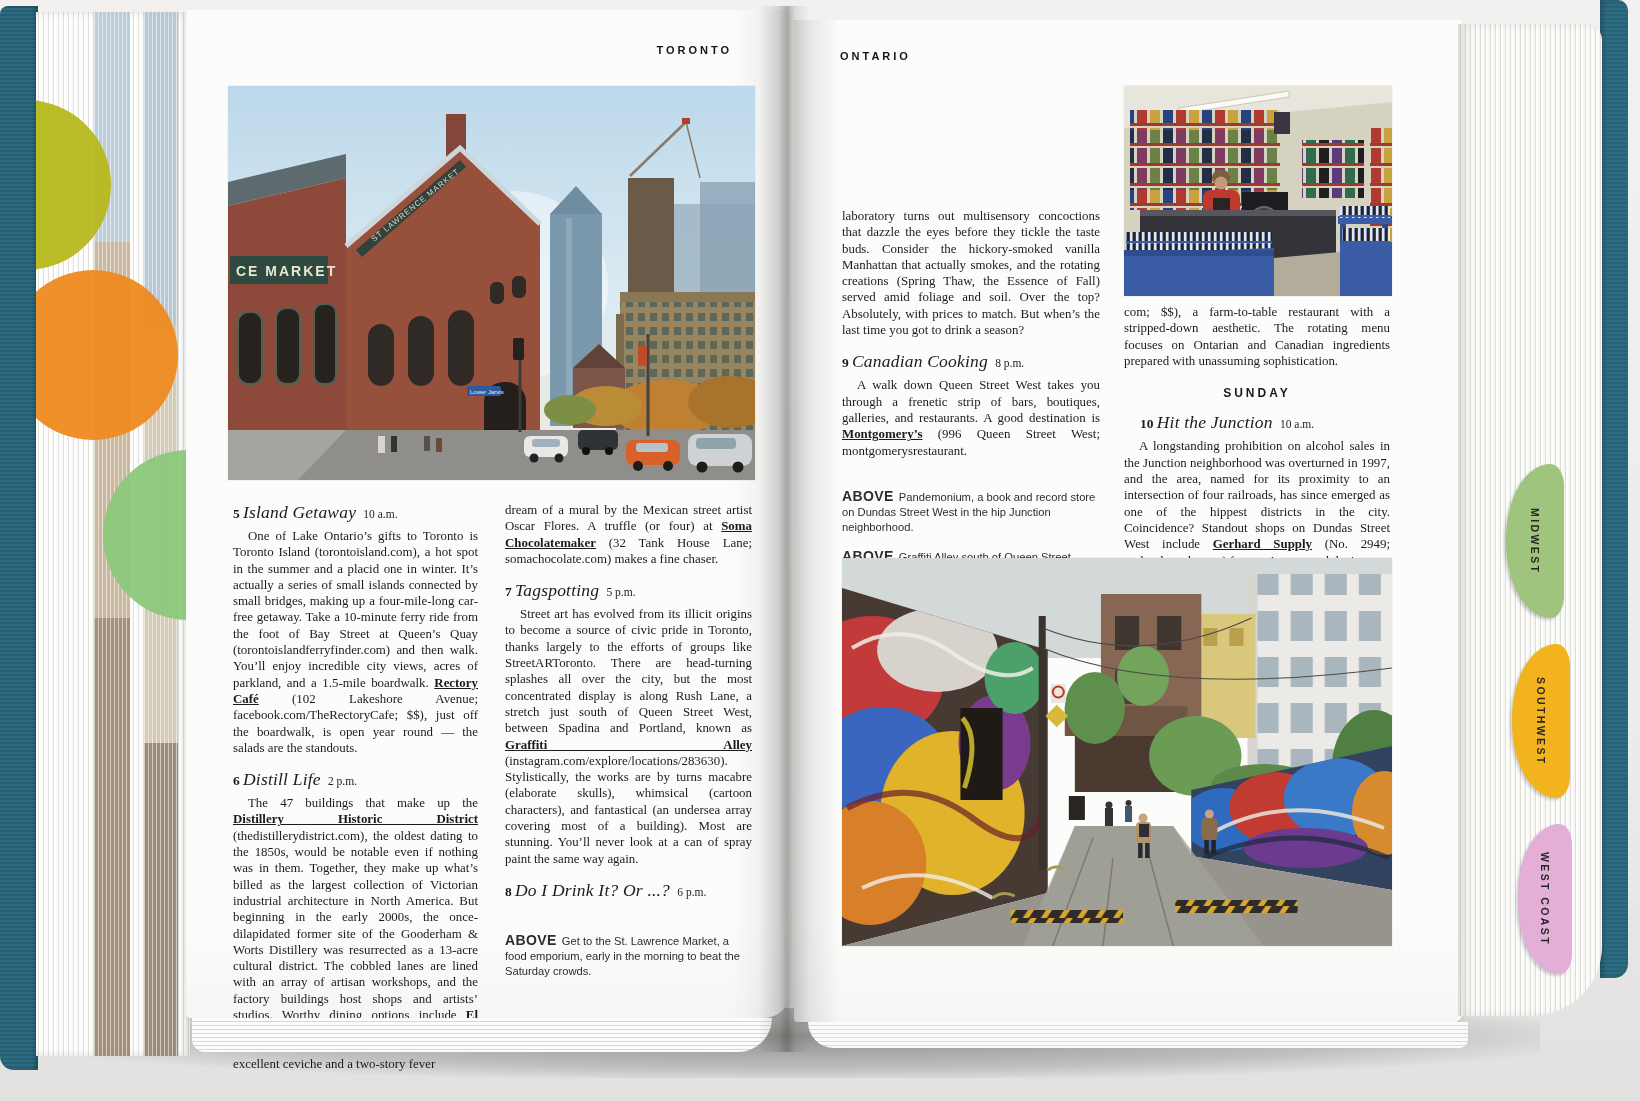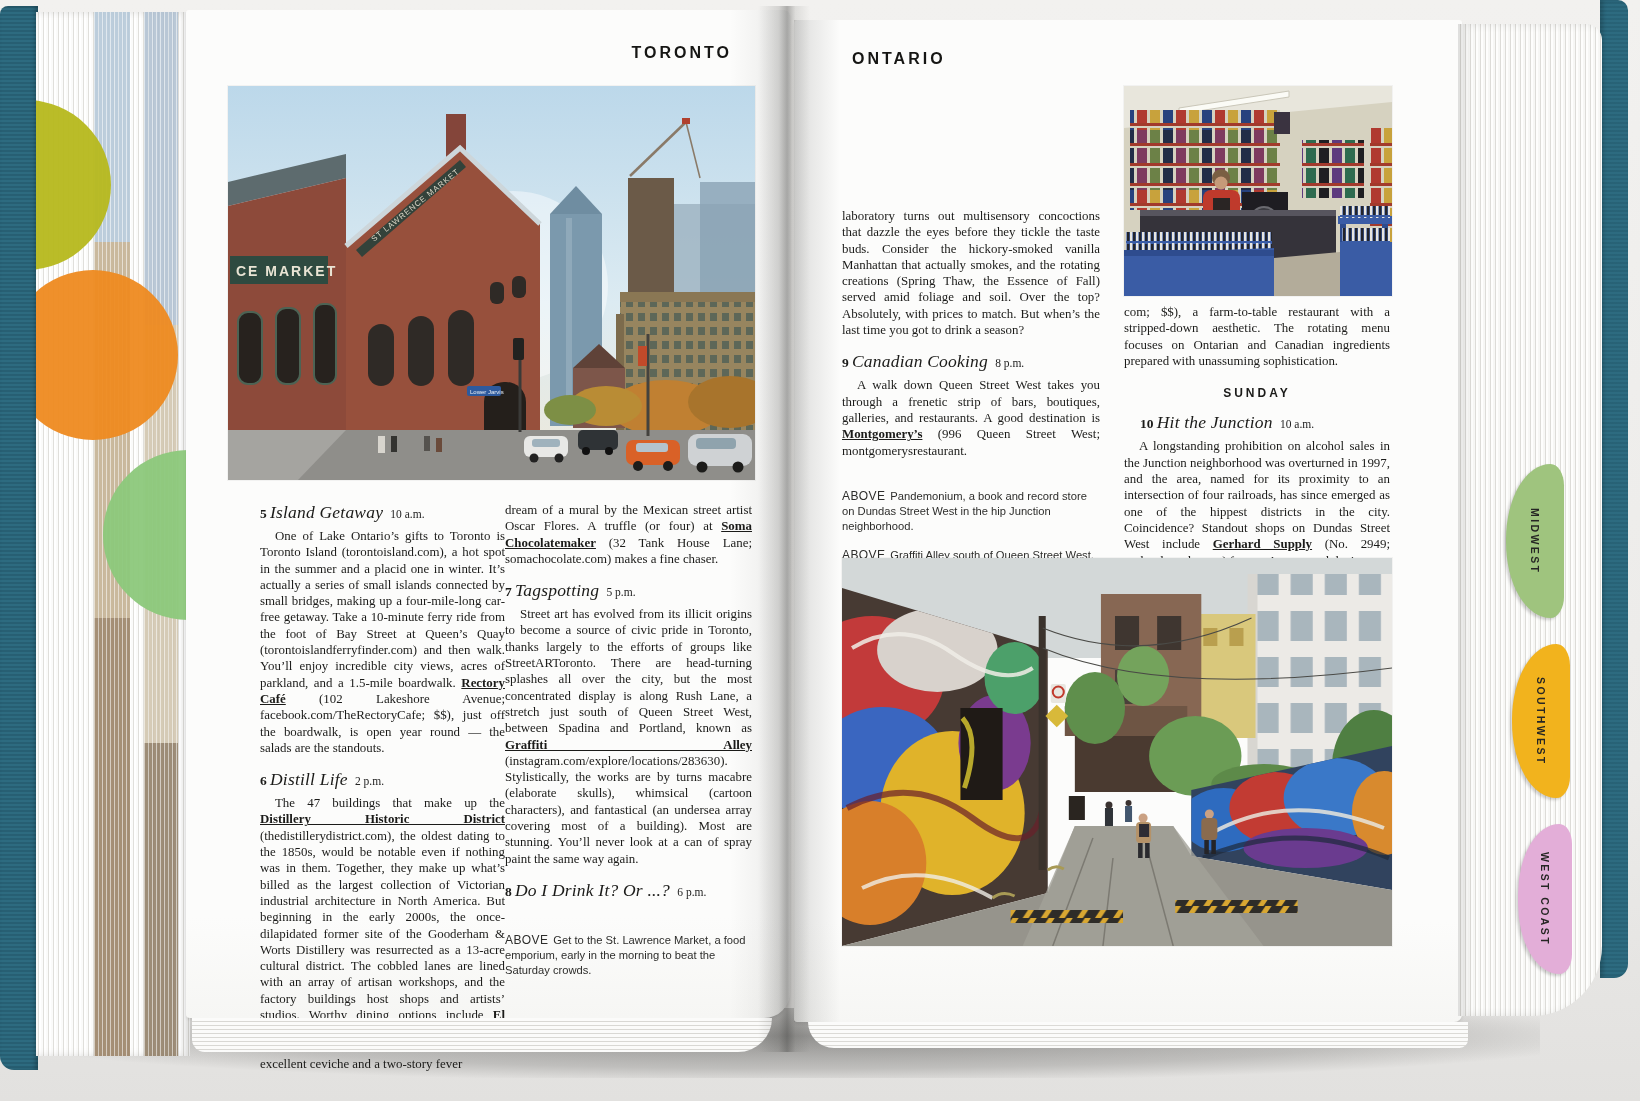--- a/index.html
+++ b/index.html
@@ -49,32 +49,32 @@
     box-shadow:inset 8px 0 10px rgba(0,0,0,.10);}
   .tab{position:absolute;display:flex;align-items:center;justify-content:center;
     border-radius:46px 14px 14px 46px / 78px 22px 22px 78px;box-shadow:-2px 2px 3px rgba(0,0,0,.18);z-index:6;}
   .tab span{writing-mode:vertical-rl;font-family:"Liberation Sans",sans-serif;font-weight:bold;
     font-size:10.5px;letter-spacing:2.4px;color:#262624;}
   .tab.t1{left:1506px;top:464px;width:58px;height:154px;}
   .tab.t2{left:1512px;top:644px;width:58px;height:154px;}
   .tab.t3{left:1518px;top:824px;width:54px;height:150px;}
   
   .kicker{position:absolute;font-family:"Liberation Sans",sans-serif;font-weight:bold;
-    font-size:16px;letter-spacing:3px;color:#161614;}
+    font-size:11px;letter-spacing:3px;color:#161614;}
   .col{position:absolute;font-size:12.9px;line-height:16.3px;text-align:justify;}
   .col p{margin:0;}
   .col p.ind{text-indent:15px;}
   .item-head{margin:13px 0 3px;line-height:21px;text-align:left;}
   .item-head .num{font-weight:bold;font-size:13.5px;}
   .item-head .title{font-style:italic;font-size:17.5px;letter-spacing:.2px;}
   .item-head .time{font-size:11.5px;margin-left:4px;color:#222;}
   .b{font-weight:bold;text-decoration:underline;}
   .caption{font-family:"Liberation Sans",sans-serif;font-size:11.2px;line-height:15.2px;
     color:#2d2d2b;text-align:left;}
-  .cap-label{font-weight:normal;font-size:12px;letter-spacing:.4px;margin-right:5px;}
+  .cap-label{font-weight:bold;font-size:14px;letter-spacing:.4px;margin-right:5px;}
   .day-head{font-family:"Liberation Sans",sans-serif;font-weight:bold;font-size:12px;
     letter-spacing:3px;text-align:center;margin:16px 0 11px;}
   .pagenum{position:absolute;font-family:"Liberation Sans",sans-serif;font-weight:bold;
     font-size:10.5px;color:#1c1c1a;text-align:center;}
   .photo{position:absolute;overflow:hidden;box-shadow:0 0 0 1px rgba(0,0,0,.04);}
   .photo svg{display:block;width:100%;height:100%;}
 </style>
 </head>
 <body>
 
@@ -191,21 +191,21 @@
               <circle cx="440" cy="380" r="5" fill="#1c1c1a"></circle>
             <rect x="460" y="348" width="64" height="32" rx="9" fill="#cfd2d4"></rect>
               <rect x="468" y="352" width="40" height="11" rx="4" fill="#8fa3ad"></rect>
             <circle cx="474" cy="381" r="5.5" fill="#1c1c1a"></circle>
               <circle cx="510" cy="381" r="5.5" fill="#1c1c1a"></circle>
           </g>
         </g>
       </svg>
     </div>
 
-    <div class="col" style="left:47px;top:492px;width:245px;margin-left:27px;">
+    <div class="col" style="left:47px;top:492px;width:245px;">
       <div class="item-head" style="margin-top:0;">
         <span class="num">5</span>
         <span class="title">Island Getaway</span>
         <span class="time">10 a.m.</span>
       </div>
       <p class="ind"><span>One of Lake Ontario’s gifts to Toronto is Toronto Island (torontoisland.com), a hot spot in the summer and a placid one in winter. It’s actually a series of small islands connected by small bridges, making up a four-mile-long car-free getaway. Take a 10-minute ferry ride from the foot of Bay Street at Queen’s Quay (torontoislandferryfinder.com) and then walk. You’ll enjoy incredible city views, acres of parkland, and a 1.5-mile boardwalk. </span><span class="b">Rectory Café</span><span> (102 Lakeshore Avenue; facebook.com/TheRectoryCafe; $$), just off the boardwalk, is open year round — the salads are the standouts.</span></p>
       <div class="item-head">
         <span class="num">6</span>
         <span class="title">Distill Life</span>
         <span class="time">2 p.m.</span>
@@ -228,21 +228,21 @@
       </div>
       <div class="caption" style="margin-top:30px;">
         <span class="cap-label">ABOVE</span><span>Get to the St. Lawrence Market, a food emporium, early in the morning to beat the Saturday crowds.</span>
       </div>
     </div>
 
     <div class="pagenum" style="left:180px;width:240px;top:1026px;">424</div>
   </div>
 
   <div class="page page-right">
-    <div class="kicker" style="left:46px;top:30px;margin-left:12px;">ONTARIO</div>
+    <div class="kicker" style="left:46px;top:30px;">ONTARIO</div>
 
     <div class="photo" style="left:330px;top:66px;width:268px;height:210px;">
       <svg viewBox="0 0 268 210" preserveAspectRatio="none">
         <defs>
           <pattern id="albA" width="39" height="20" patternUnits="userSpaceOnUse">
             <rect width="39" height="20" fill="#d6d2c0"></rect>
             <rect x="0" y="2" width="10" height="15" fill="#27427e"></rect>
               <rect x="13" y="2" width="10" height="15" fill="#b03a30"></rect>
               <rect x="26" y="2" width="10" height="15" fill="#c8a23c"></rect>
             <rect x="0" y="17" width="39" height="3" fill="#a23a2c"></rect>

